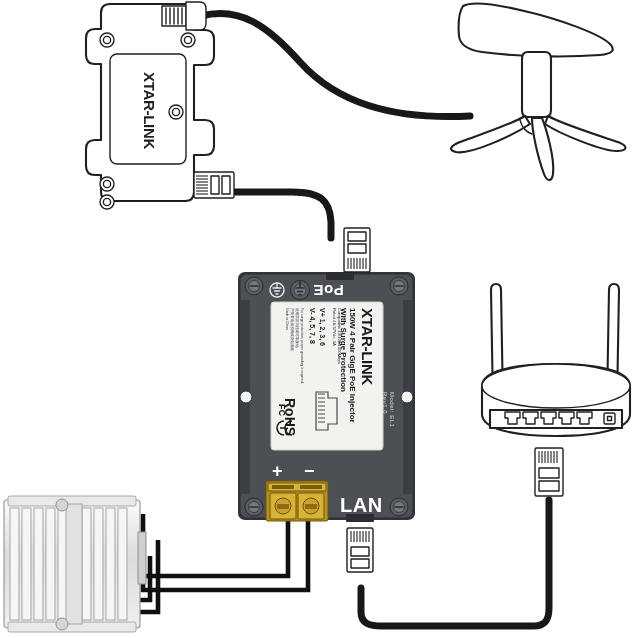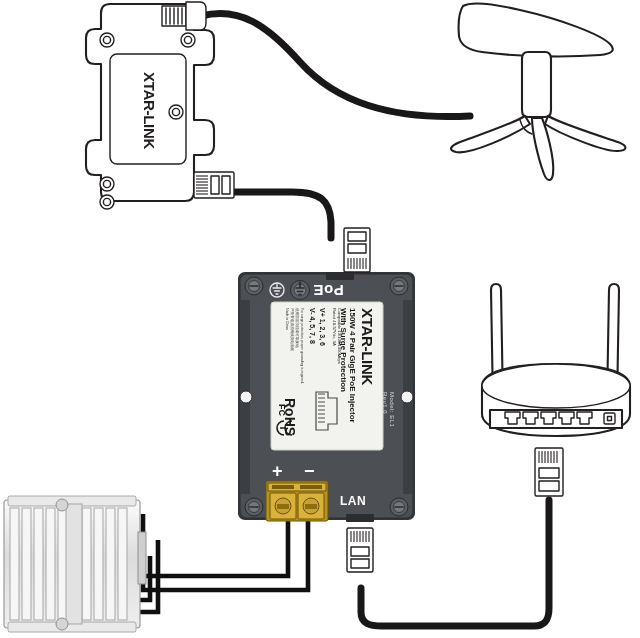--- a/index.html
+++ b/index.html
@@ -389,21 +389,21 @@
     <div class="lbl-txt rot90" style="left:298px; top:398px; font-size:14px; font-weight:bold;">RoHS</div>
 
     <div class="lbl-txt rot90" style="left:287px; top:404px; font-size:9px; font-weight:bold;">FC</div>
   </div>
 
   <div class="dev-txt rot90" style="left:395px; top:392px; font-size:6px; color:#d9d9d9; font-weight:normal;">Model: EL1</div>
   <div class="dev-txt rot90" style="left:388px; top:392px; font-size:6px; color:#d9d9d9; font-weight:normal;">Rev1.0</div>
 
   <div class="dev-txt" style="left:313px; top:282px; font-size:15px; transform:rotate(180deg); transform-origin:center;">PoE</div>
 
-  <div class="dev-txt" style="left:340px; top:494px; font-size:12px;">LAN</div>
+  <div class="dev-txt" style="left:340px; top:494px; font-size:20px;">LAN</div>
 
   <div class="dev-txt" style="left:272px; top:461px; font-size:18px;">+</div>
   <div class="dev-txt" style="left:304px; top:461px; font-size:18px;">−</div>
 
   <svg class="layer" viewBox="0 0 640 638">
 
     <g>
       <rect class="ln-fillw-thin" x="194" y="172" width="40" height="26" rx="1.5"></rect>
       <g stroke="#231f20" stroke-width="1.1">
         <path d="M196,176 L208,176"></path>

